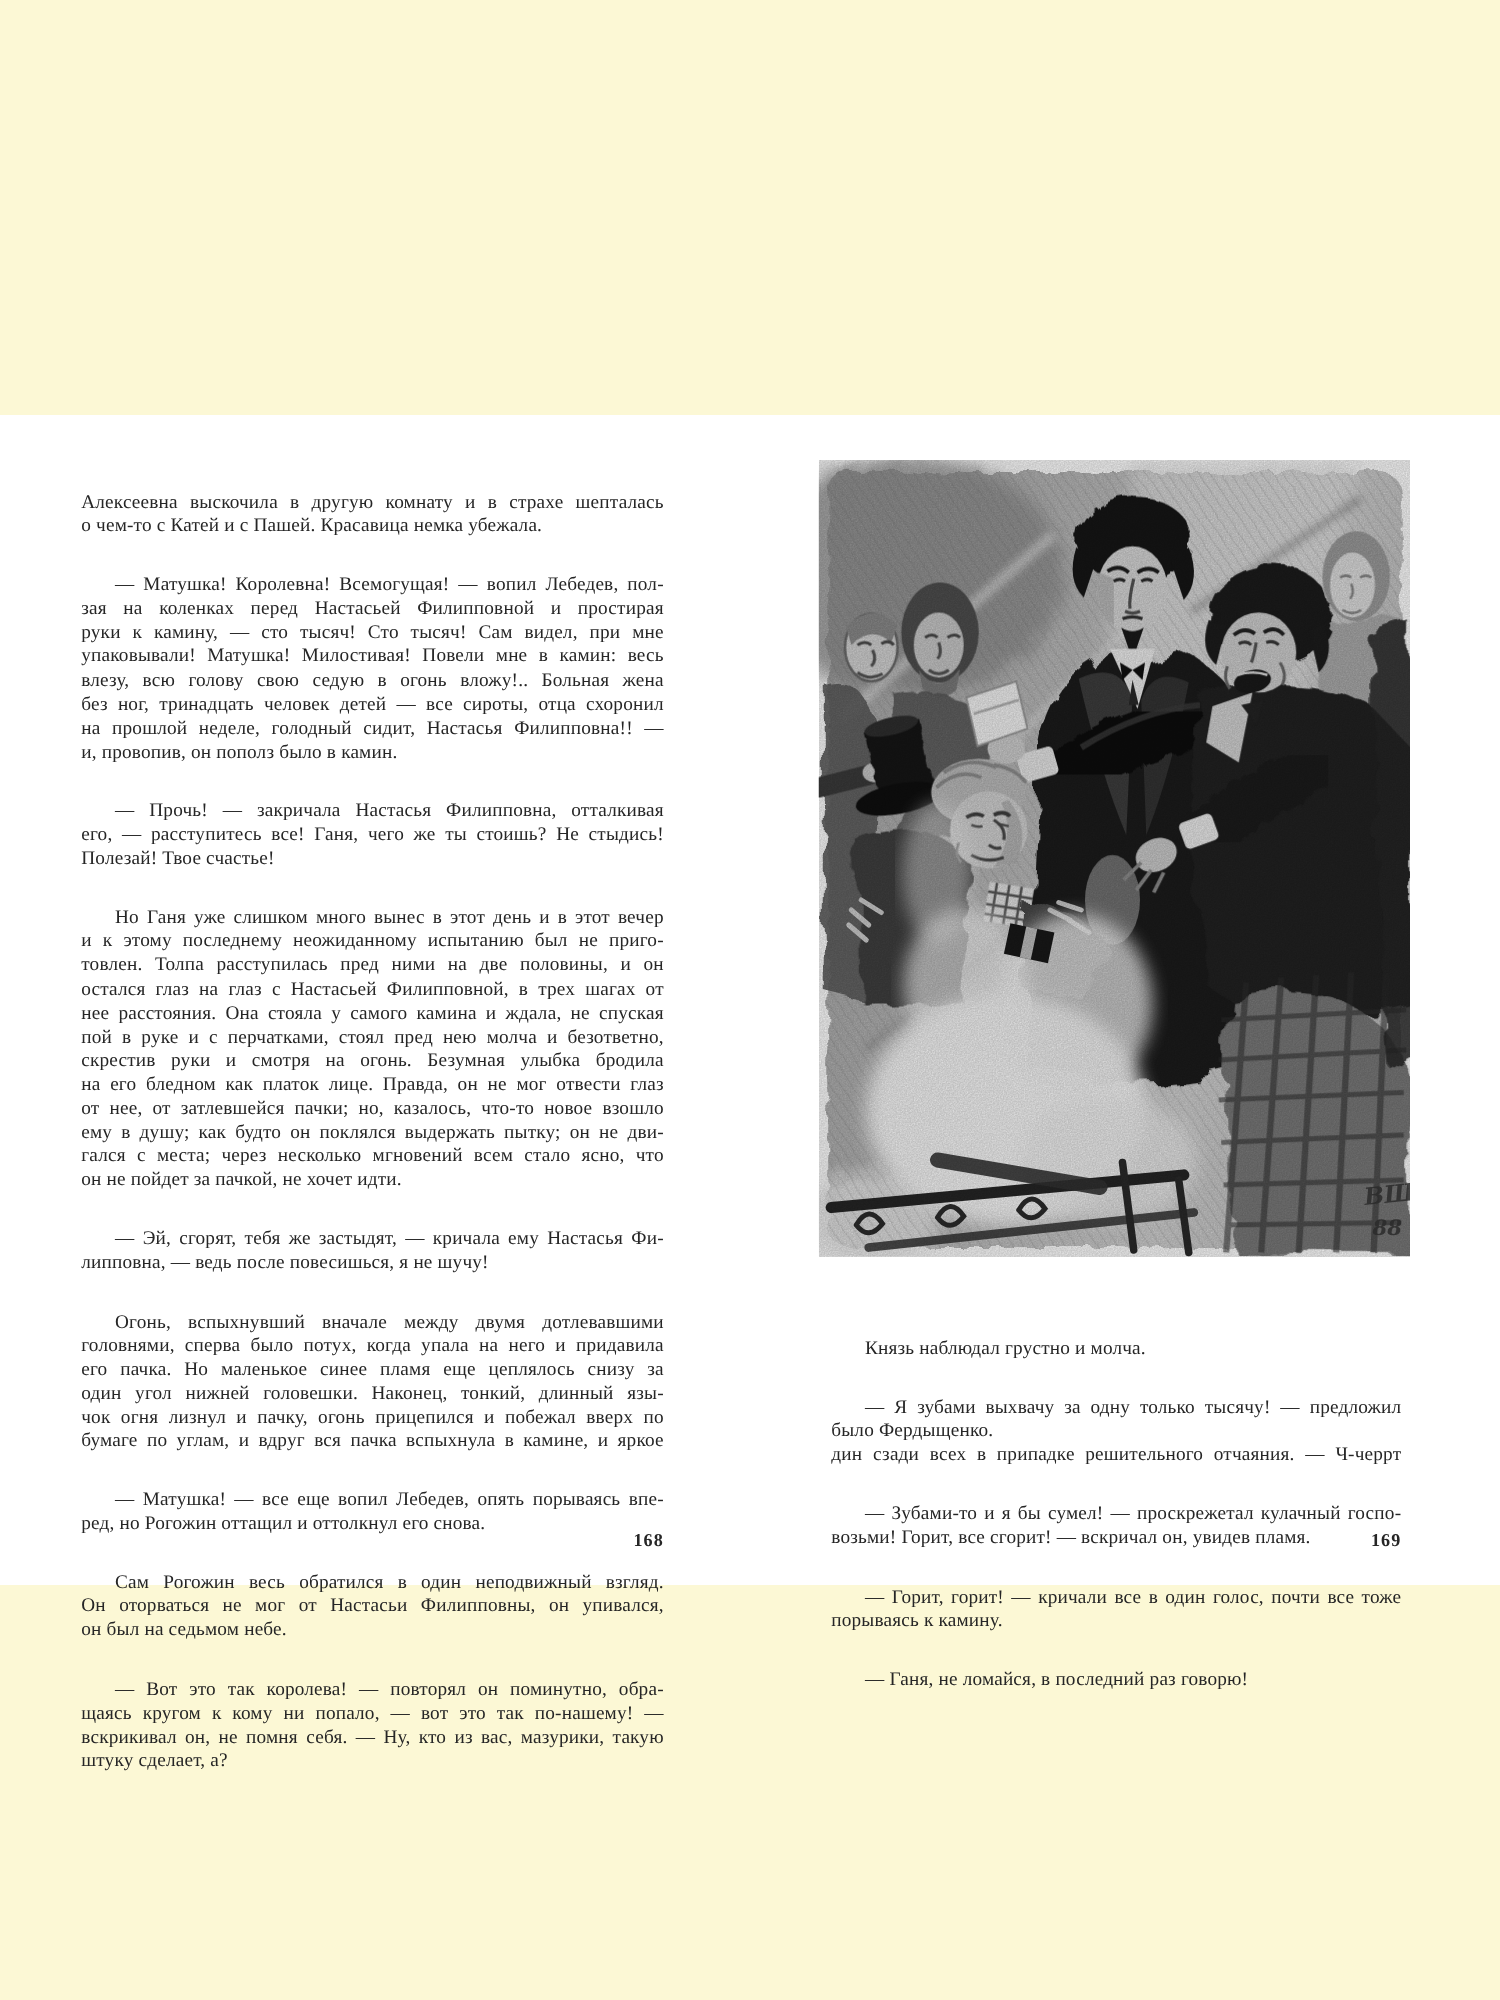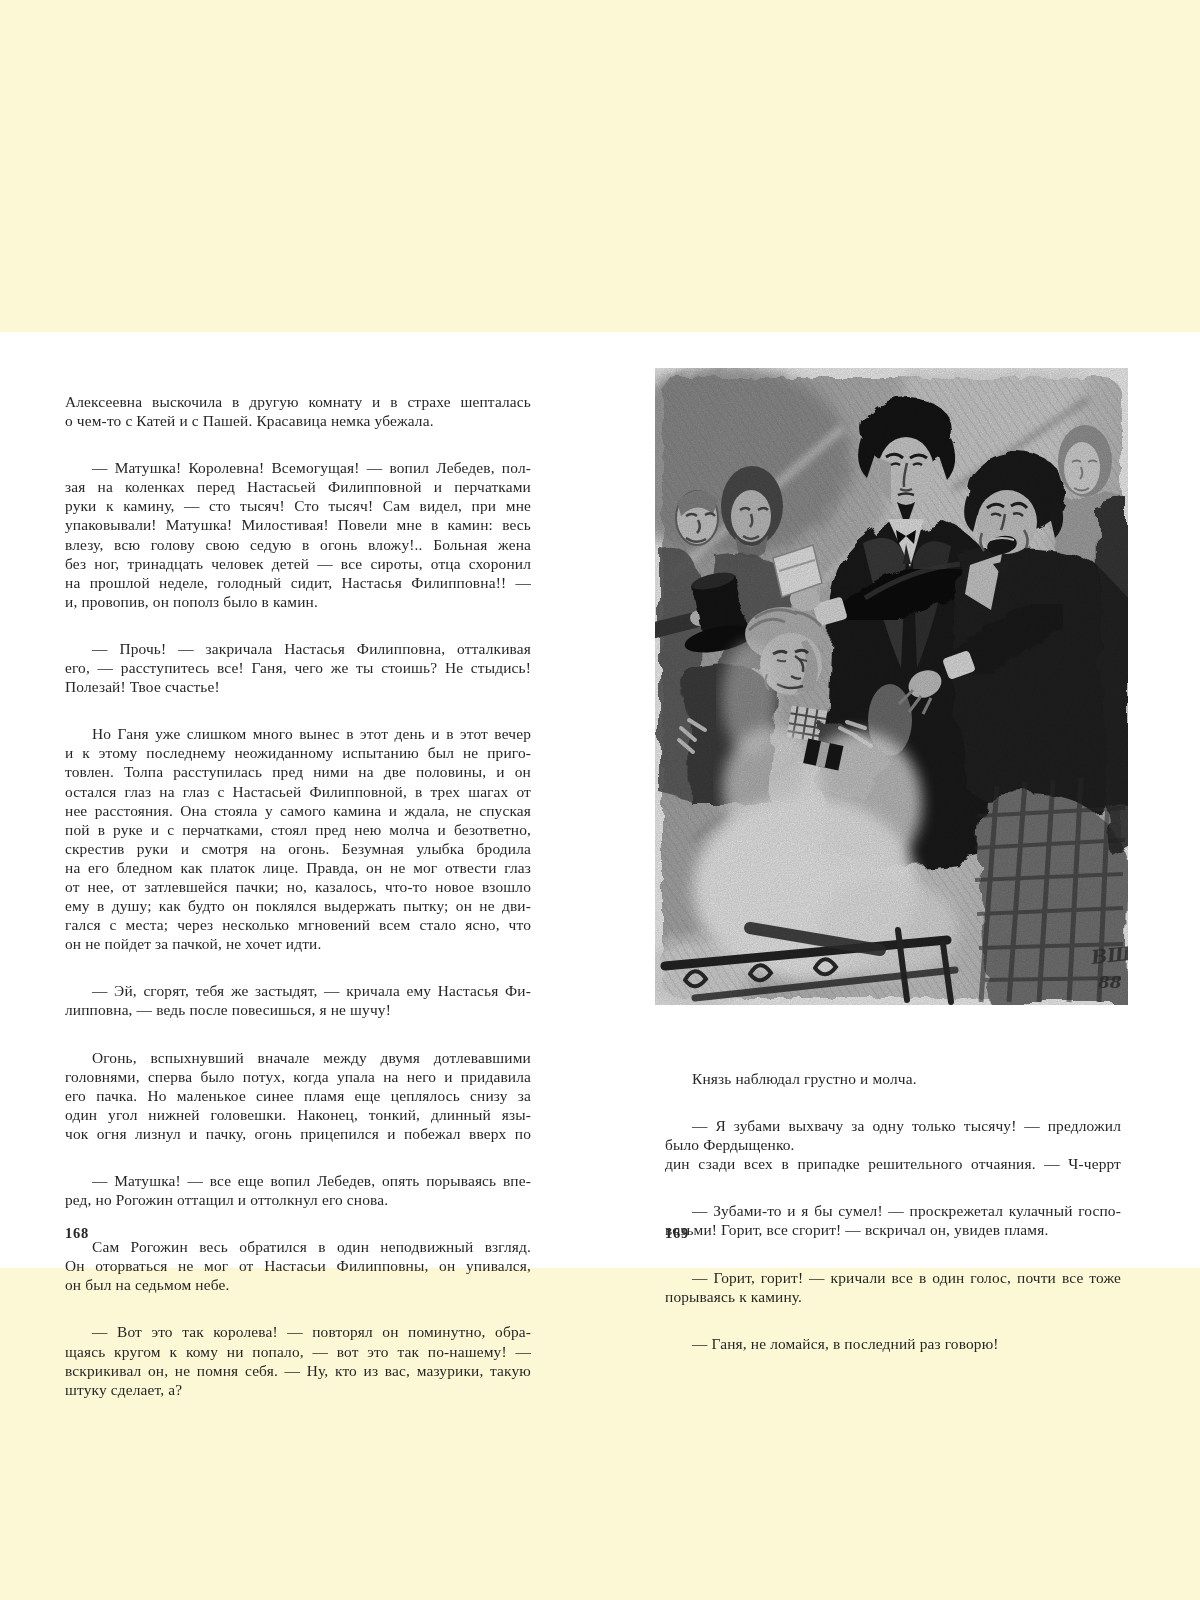--- a/index.html
+++ b/index.html
@@ -18,39 +18,39 @@
   .ln{
     height:19.1px;line-height:19.1px;font-size:15.4px;
     letter-spacing:0.15px;
     text-align:justify;text-align-last:justify;
     white-space:normal;
   }
   .ln.in{text-indent:27px;margin-top:28px;}
   .ln.end{text-align-last:left;}
   .page-num{
     position:absolute;top:1224px;height:19px;line-height:19px;
-    font-size:14.5px;font-weight:bold;letter-spacing:0.8px;text-align:left;
+    font-size:14.5px;font-weight:bold;letter-spacing:0.8px;text-align:right;
   }
   #pnum-left{left:65px;width:466px;}
   #pnum-right{left:665px;width:456px;}
   #illo{position:absolute;left:655px;top:368px;width:473px;height:637px;}
   #illo svg{display:block;width:473px;height:637px;}
   .sig{font-family:"DejaVu Serif",serif;font-style:italic;font-weight:bold;}
 </style>
 </head>
 <body>
 
 <div class="band" id="band-top"></div>
 <div class="band" id="band-bottom"></div>
 
 <div class="text-col" id="left-col">
   <div class="ln">Алексеевна выскочила в другую комнату и в страхе шепталась</div>
   <div class="ln end">о чем-то с Катей и с Пашей. Красавица немка убежала.</div>
   <div class="ln in">— Матушка! Королевна! Всемогущая! — вопил Лебедев, пол-</div>
-  <div class="ln">зая на коленках перед Настасьей Филипповной и перчатками</div>
+  <div class="ln">зая на коленках перед Настасьей Филипповной и простирая</div>
   <div class="ln">руки к камину, — сто тысяч! Сто тысяч! Сам видел, при мне</div>
   <div class="ln">упаковывали! Матушка! Милостивая! Повели мне в камин: весь</div>
   <div class="ln">влезу, всю голову свою седую в огонь вложу!.. Больная жена</div>
   <div class="ln">без ног, тринадцать человек детей — все сироты, отца схоронил</div>
   <div class="ln">на прошлой неделе, голодный сидит, Настасья Филипповна!! —</div>
   <div class="ln end">и, провопив, он пополз было в камин.</div>
   <div class="ln in">— Прочь! — закричала Настасья Филипповна, отталкивая</div>
   <div class="ln">его, — расступитесь все! Ганя, чего же ты стоишь? Не стыдись!</div>
   <div class="ln end">Полезай! Твое счастье!</div>
   <div class="ln in">Но Ганя уже слишком много вынес в этот день и в этот вечер</div>
@@ -65,20 +65,21 @@
   <div class="ln">ему в душу; как будто он поклялся выдержать пытку; он не дви-</div>
   <div class="ln">гался с места; через несколько мгновений всем стало ясно, что</div>
   <div class="ln end">он не пойдет за пачкой, не хочет идти.</div>
   <div class="ln in">— Эй, сгорят, тебя же застыдят, — кричала ему Настасья Фи-</div>
   <div class="ln end">липповна, — ведь после повесишься, я не шучу!</div>
   <div class="ln in">Огонь, вспыхнувший вначале между двумя дотлевавшими</div>
   <div class="ln">головнями, сперва было потух, когда упала на него и придавила</div>
   <div class="ln">его пачка. Но маленькое синее пламя еще цеплялось снизу за</div>
   <div class="ln">один угол нижней головешки. Наконец, тонкий, длинный язы-</div>
   <div class="ln">чок огня лизнул и пачку, огонь прицепился и побежал вверх по</div>
+  <div class="ln">бумаге по углам, и вдруг вся пачка вспыхнула в камине, и яркое</div>
   <div class="ln in">— Матушка! — все еще вопил Лебедев, опять порываясь впе-</div>
   <div class="ln end">ред, но Рогожин оттащил и оттолкнул его снова.</div>
   <div class="ln in">Сам Рогожин весь обратился в один неподвижный взгляд.</div>
   <div class="ln">Он оторваться не мог от Настасьи Филипповны, он упивался,</div>
   <div class="ln end">он был на седьмом небе.</div>
   <div class="ln in">— Вот это так королева! — повторял он поминутно, обра-</div>
   <div class="ln">щаясь кругом к кому ни попало, — вот это так по-нашему! —</div>
   <div class="ln">вскрикивал он, не помня себя. — Ну, кто из вас, мазурики, такую</div>
   <div class="ln end">штуку сделает, а?</div>
 </div>

